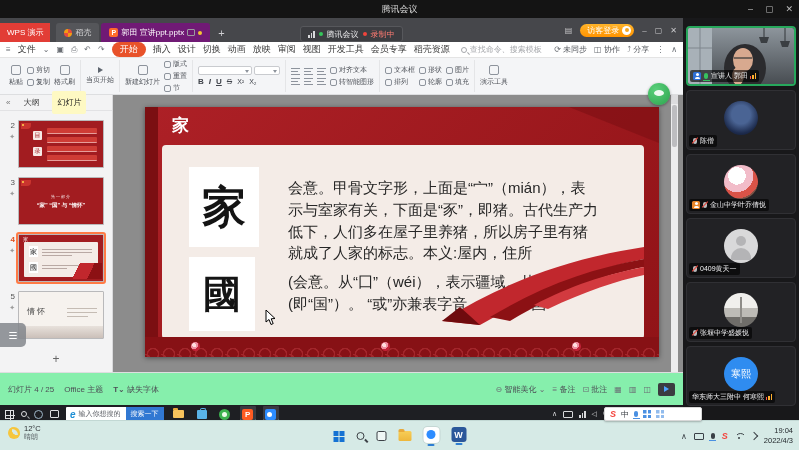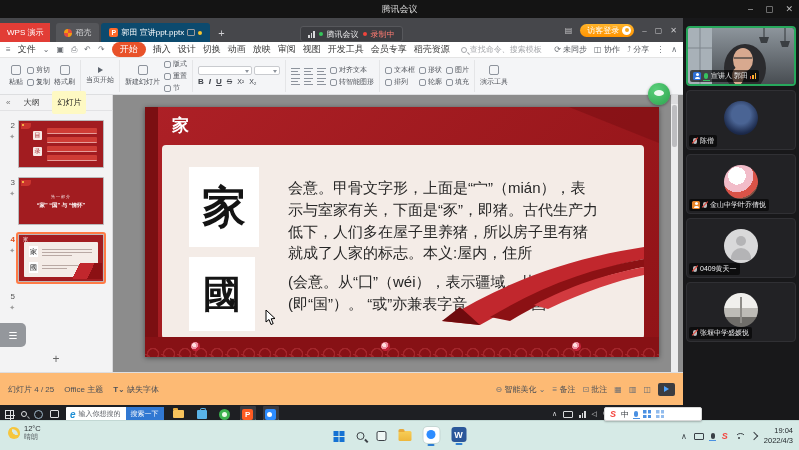--- a/index.html
+++ b/index.html
@@ -9,21 +9,21 @@
   .gl{color:#c9c9cc;font-size:8px;line-height:1}
   
   #mtitle{position:absolute;left:0;top:0;width:799px;height:18px;background:#141414;display:flex;align-items:center;justify-content:center;color:#ddd;font-size:9px}
   #mtitle .wc{position:absolute;right:6px;top:0;height:18px;display:flex;gap:12px;align-items:center;color:#bbb;font-size:9px}
   
   #share{position:absolute;left:0;top:18px;width:683px;height:448px;background:#1a1a1a}
   
   .tabbar{height:24px;background:#46474b;display:flex;align-items:flex-end;position:relative}
   .wpslabel{background:#e23d36;color:#fff;font-size:8px;height:19px;display:flex;align-items:center;padding:0 7px;margin-right:6px}
   .tab{height:19px;display:flex;align-items:center;gap:3px;padding:0 8px;font-size:8px;color:#d4d4d6;background:#55565a;margin-right:2px;border-radius:3px 3px 0 0;max-width:160px;white-space:nowrap}
-  .tab.active{background:#0c4a6e;color:#fff}
+  .tab.active{background:#701a75;color:#fff}
   .docer-ic{width:8px;height:8px;border-radius:50%;background:conic-gradient(#e84c3d 0 90deg,#f39c12 90deg 180deg,#e84c3d 180deg 270deg,#f39c12 270deg)}
   .pic{width:9px;height:9px;background:#ff6a2b;border-radius:2px;color:#fff;font-size:7px;font-weight:bold;display:flex;align-items:center;justify-content:center}
   .pic::after{content:"P"}
   .cmt{width:8px;height:7px;border:1px solid #9a9b9e;border-radius:1px}
   .ydot{width:4px;height:4px;border-radius:50%;background:#f5c531}
   .plus{color:#cfcfd2;font-size:11px;margin-left:6px;padding-bottom:3px}
   .mpill{position:absolute;left:300px;top:8px;height:16px;background:#3c3d41;border:1px solid #57585c;border-radius:3px;display:flex;align-items:center;gap:4px;padding:0 7px;font-size:8px;color:#e6e6e8;z-index:5}
   .dotg{width:4px;height:4px;border-radius:50%;background:#35c75a}
   .dotr{width:4px;height:4px;border-radius:50%;background:#f0443b}
   .rectxt{color:#ff7b72}
@@ -102,21 +102,21 @@
   .s-text{position:absolute;left:126px;width:310px;font-size:15px;line-height:1.45;color:#262626}
   .s-text.t1{top:32px}
   .s-text.t2{top:126px}
   .rib-svg{position:absolute;right:0;bottom:14px;width:250px;height:82px}
   .s-band{position:absolute;left:0;right:0;bottom:0;height:20px;background-color:#871115;background-image:radial-gradient(circle at 8px 17px,transparent 4.5px,#a3262b 5px 6px,transparent 6.5px),radial-gradient(circle at 0px 23px,transparent 4.5px,#a3262b 5px 6px,transparent 6.5px);background-size:16px 20px}
   .flw{position:absolute;top:5px;width:9px;height:9px;border-radius:50%;background:radial-gradient(circle at 35% 35%,#ffdede 0 2px,#ef8fa0 2px 4px,#c22338 4px)}
   .vscroll{position:absolute;right:5px;top:0;bottom:0;width:7px;background:#ededee}
   .vscroll .up{position:absolute;top:0;left:0;width:7px;height:9px;background:#dcdcde}
   .vscroll .thm{position:absolute;top:10px;left:1px;width:5px;height:42px;background:#bdbdc0;border-radius:2px}
   
-  .sbar{height:18px;background:#fdba74;border-top:1px solid #dedee0;display:flex;align-items:center;gap:10px;padding:16px 8px;font-size:8px;color:#4d5056}
+  .sbar{height:18px;background:#86efac;border-top:1px solid #dedee0;display:flex;align-items:center;gap:10px;padding:16px 8px;font-size:8px;color:#4d5056}
   .ticon{color:#4d5056;font-weight:bold;font-size:8px}
   .sbr{margin-left:auto;display:flex;align-items:center;gap:7px}
   .playbtn{width:17px;height:13px;background:#3b3c40;border-radius:2px;display:flex;align-items:center;justify-content:center}
   .playbtn .tri{border-left-color:#4da3ff}
   
   .tb10{height:18px;background:#1e1f23;display:flex;align-items:center;gap:7px;padding:0 5px;position:relative}
   .w10flag{width:9px;height:9px;border:1px solid #dfe0e2;position:relative}
   .w10flag::before{content:"";position:absolute;left:4px;top:0;width:1px;height:9px;background:#dfe0e2}
   .w10flag::after{content:"";position:absolute;left:0;top:4px;width:9px;height:1px;background:#dfe0e2}
   .circ{width:9px;height:9px;border:1.5px solid #9fb7c9;border-radius:50%}
@@ -489,20 +489,29 @@
               <span class="swsh"></span>
             </div>
           </div>
         </div>
 
         <div class="trow">
           <div class="tnum">
               <span>5</span>
               <span class="star">✦</span>
             </div>
+          <div class="thumb light">
+            <span class="t5w">情怀</span>
+            <span class="t5l">
+                <i></i>
+                <i></i>
+                <i style="width:70%"></i>
+              </span>
+            <span class="t5m"></span>
+          </div>
         </div>
 
         <div class="addsl">+</div>
         <div class="handle">☰</div>
       </div>
 
       <div class="canvas">
         <div class="slide">
           <span class="corner"></span>
           <div class="s-title">家</div>
@@ -659,20 +668,33 @@
     </div>
 
     <div class="tile">
       <span class="avat av-door"></span>
       <div class="tlabel">
         <span class="micoff"></span>
         <span>张堰中学盛媛悦</span>
       </div>
     </div>
 
+    <div class="tile">
+      <span class="avat av-blue">
+          <span>寒熙</span>
+        </span>
+      <div class="tlabel">
+        <span>华东师大三附中 何寒熙</span>
+        <span class="sgo">
+            <i class="r" style="height:3px"></i>
+            <i style="height:4px"></i>
+            <i style="height:6px"></i>
+          </span>
+      </div>
+    </div>
   </aside>
 
   <div id="tb11">
     <div class="weather">
       <span class="moon" actable="false"></span>
       <div class="wtxt">
         <div>12°C</div>
         <div class="sub">晴朗</div>
       </div>
     </div>

